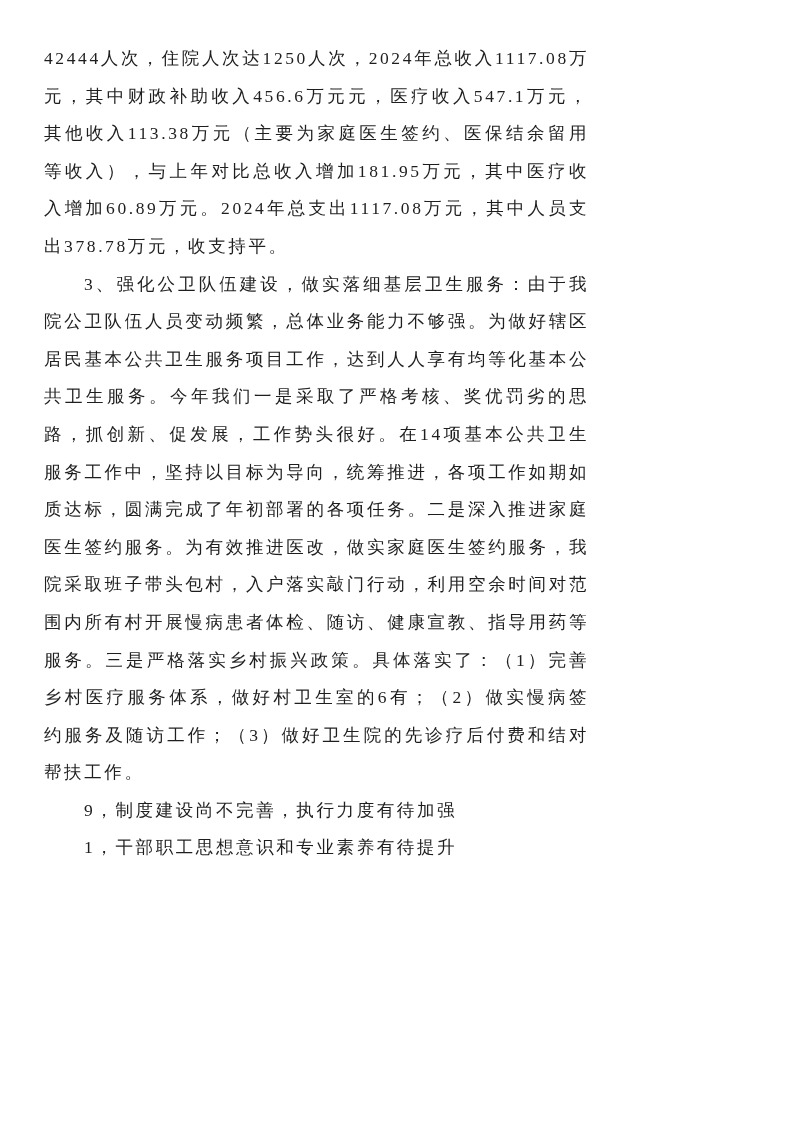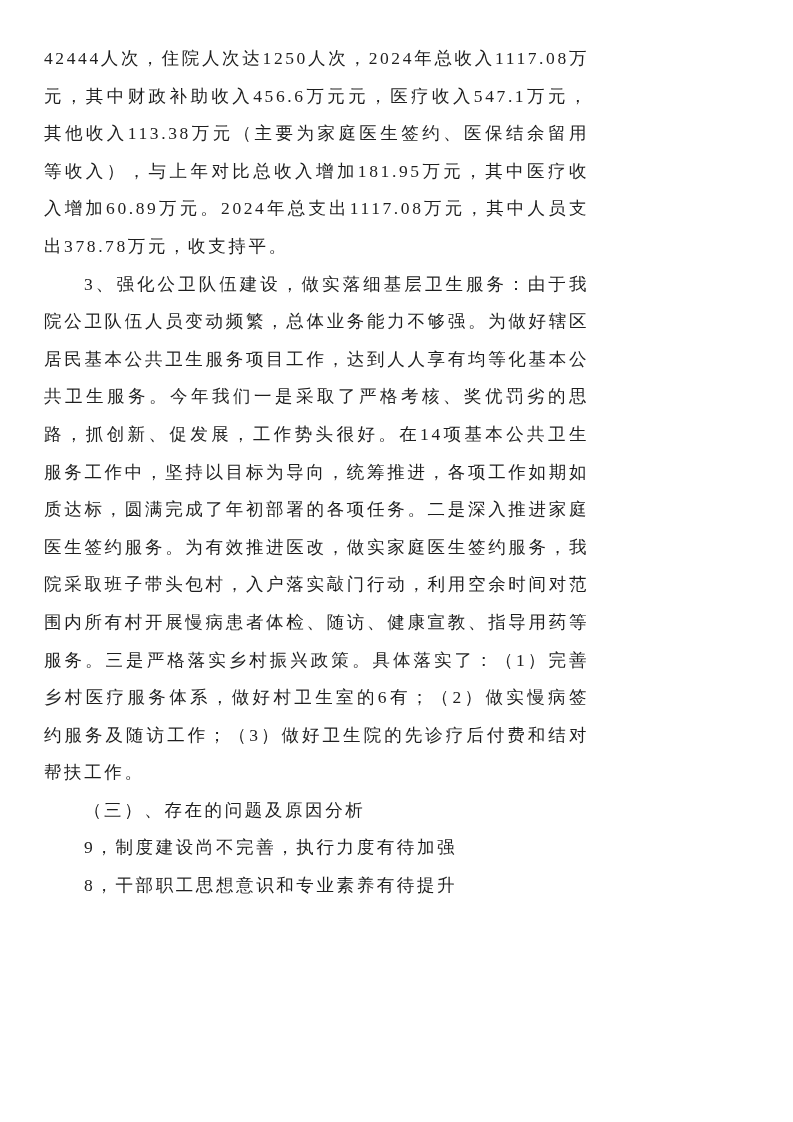--- a/index.html
+++ b/index.html
@@ -34,17 +34,16 @@
   .bold { font-weight: normal; }
   p.cutoff { text-align-last: justify; }
 </style>
 </head>
 <body>
 
 <div class="page">
   <div class="doc-body">
       <p class="gap-none"><span>42444人次，住院人次达1250人次，2024年总收入1117.08万元，其中财政补助收入456.6万元元，医疗收入547.1万元，其他收入113.38万元（主要为家庭医生签约、医保结余留用等收入），与上年对比总收入增加181.95万元，其中医疗收入增加60.89万元。2024年总支出1117.08万元，其中人员支出378.78万元，收支持平。</span></p>
       <p class="indent gap-none"><span>3、强化公卫队伍建设，做实落细基层卫生服务：由于我院公卫队伍人员变动频繁，总体业务能力不够强。为做好辖区居民基本公共卫生服务项目工作，达到人人享有均等化基本公共卫生服务。今年我们</span><span class="bold">一是</span><span>采取了严格考核、奖优罚劣的思路，抓创新、促发展，工作势头很好。在14项基本公共卫生服务工作中，坚持以目标为导向，统筹推进，各项工作如期如质达标，圆满完成了年初部署的各项任务。</span><span class="bold">二是</span><span>深入推进家庭医生签约服务。为有效推进医改，做实家庭医生签约服务，我院采取班子带头包村，入户落实敲门行动，利用空余时间对范围内所有村开展慢病患者体检、随访、健康宣教、指导用药等服务。</span><span class="bold">三是</span><span>严格落实乡村振兴政策。具体落实了：（1）完善乡村医疗服务体系，做好村卫生室的6有；（2）做实慢病签约服务及随访工作；（3）做好卫生院的先诊疗后付费和结对帮扶工作。</span></p>
-      <p class="indent gap-small"><span>（三）、存在的问题及原因分析</span></p>
       <p class="indent gap-large"><span>9，制度建设尚不完善，执行力度有待加强</span></p>
-      <p class="indent gap-large"><span>8，干部职工思想意识和专业素养有待提升</span></p>
+      <p class="indent gap-large"><span>1，干部职工思想意识和专业素养有待提升</span></p>
     </div>
 </div>
 
 </body></html>

